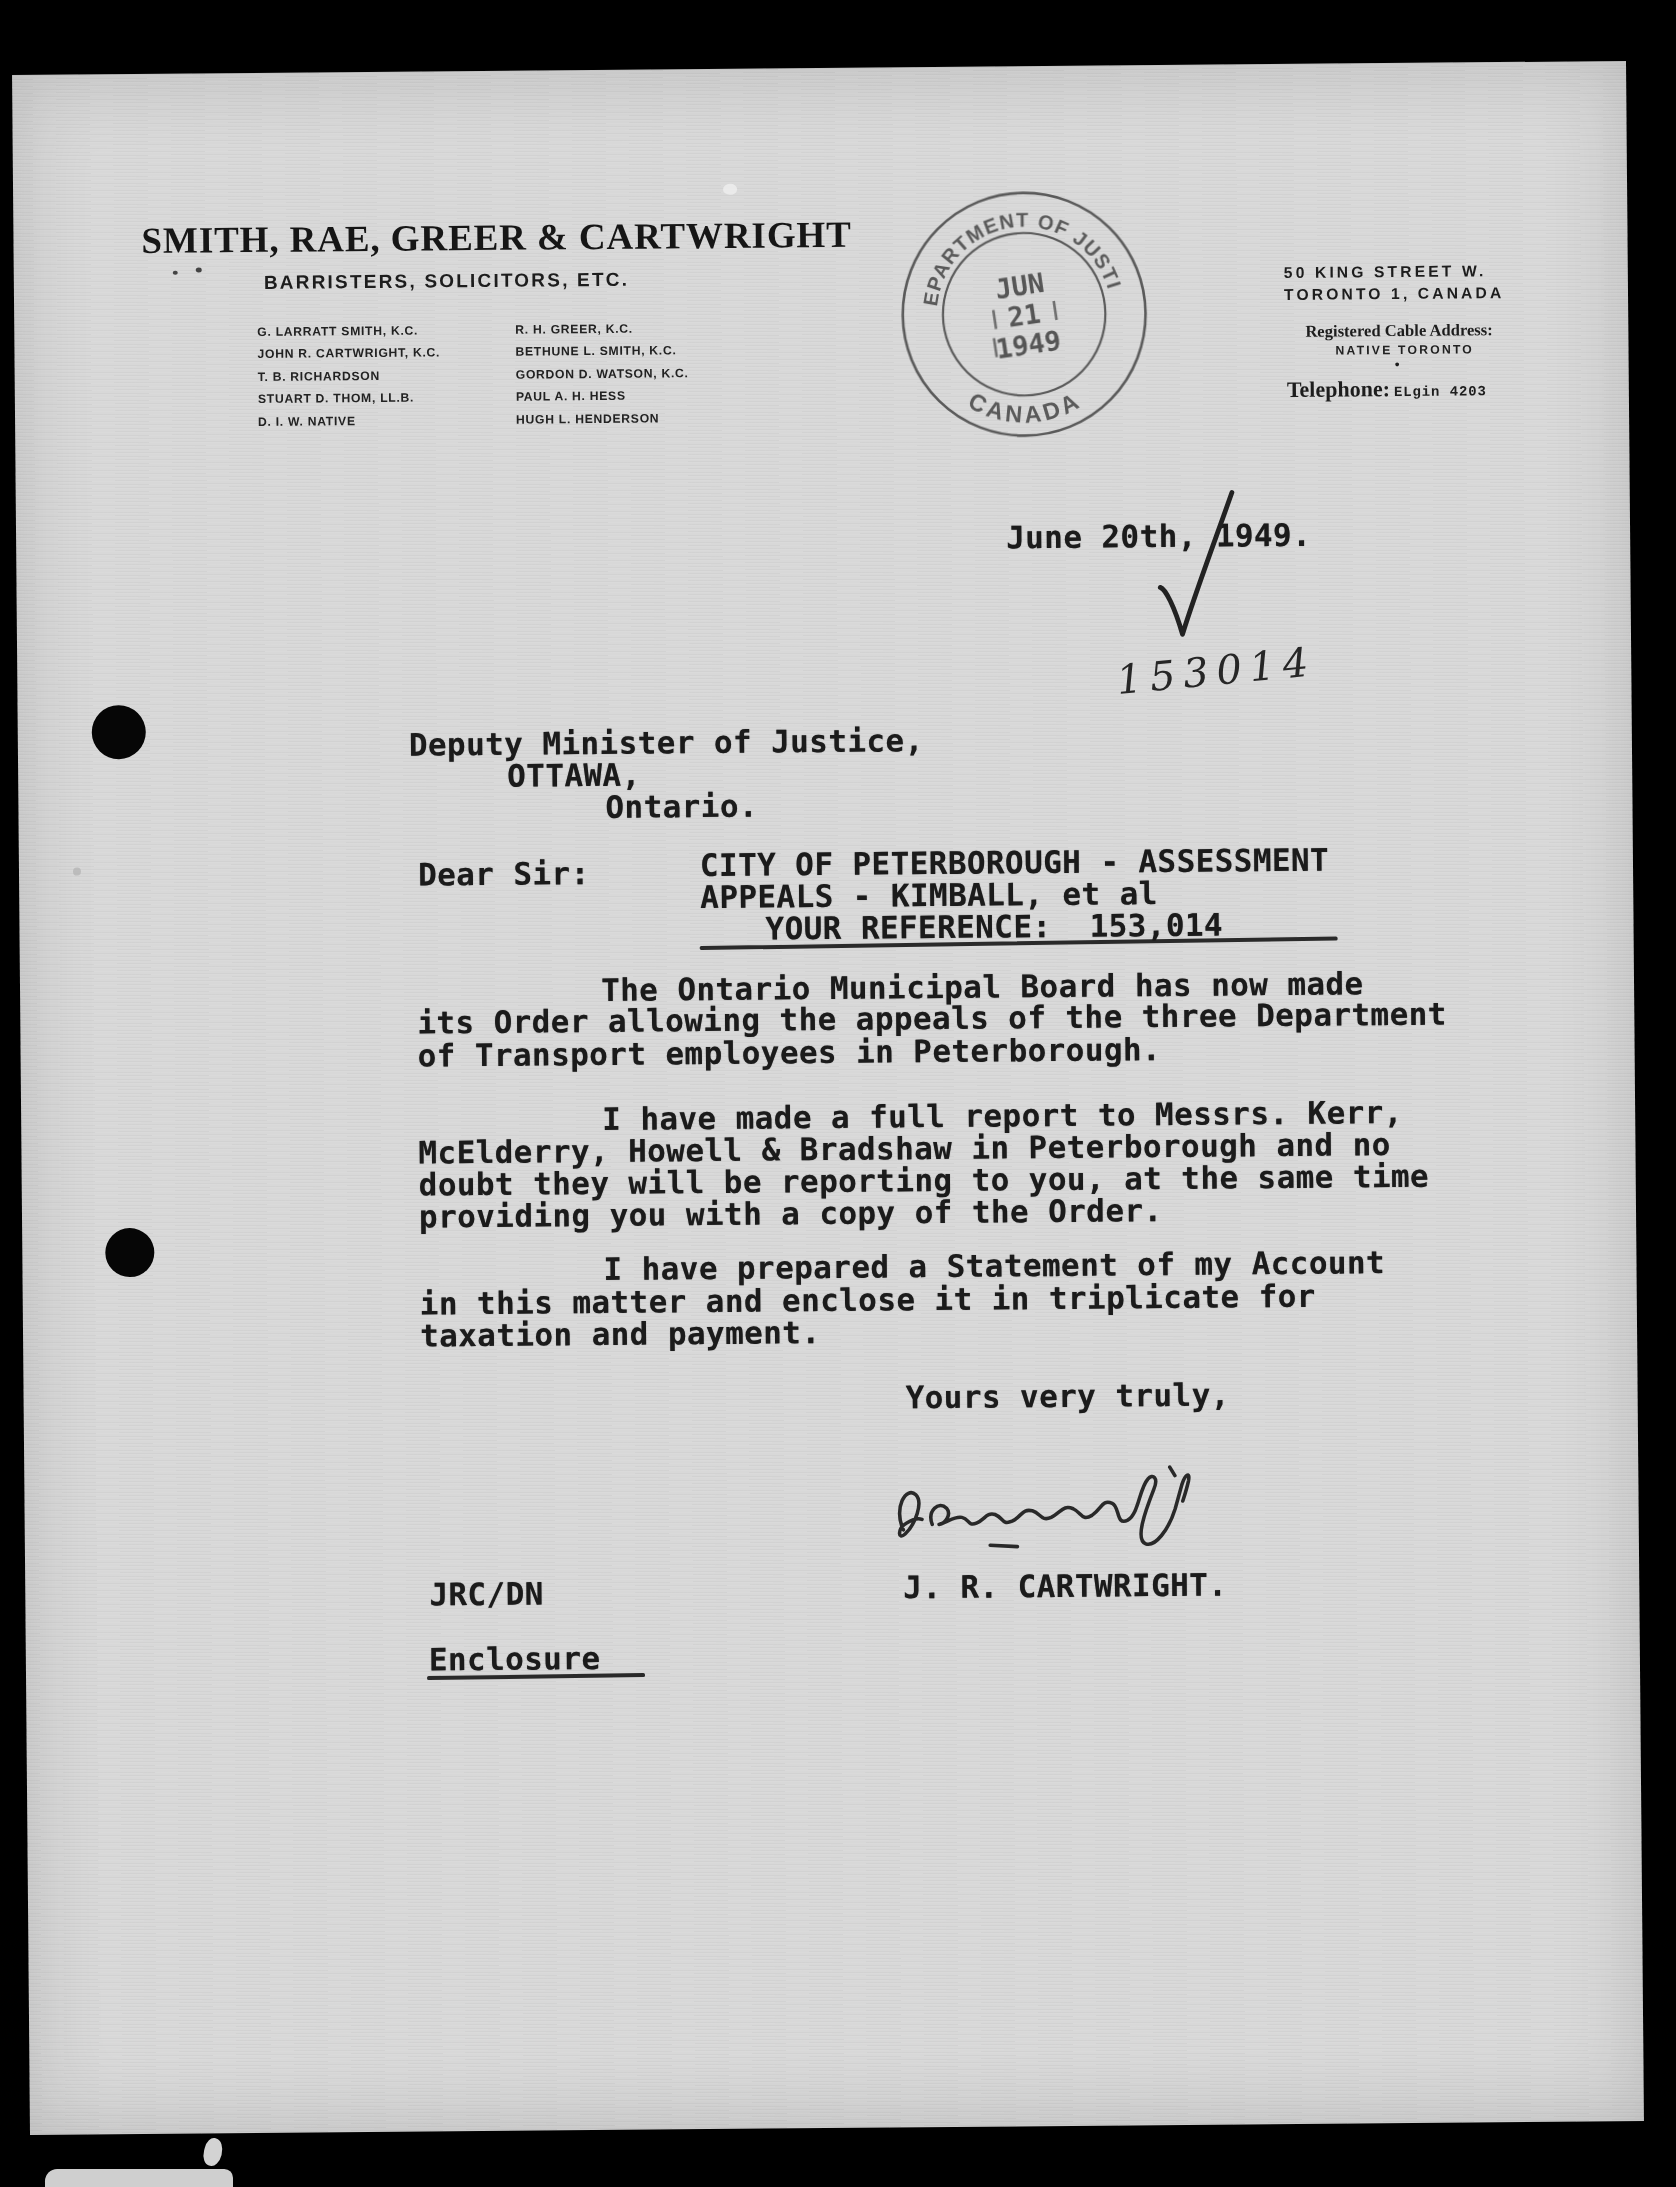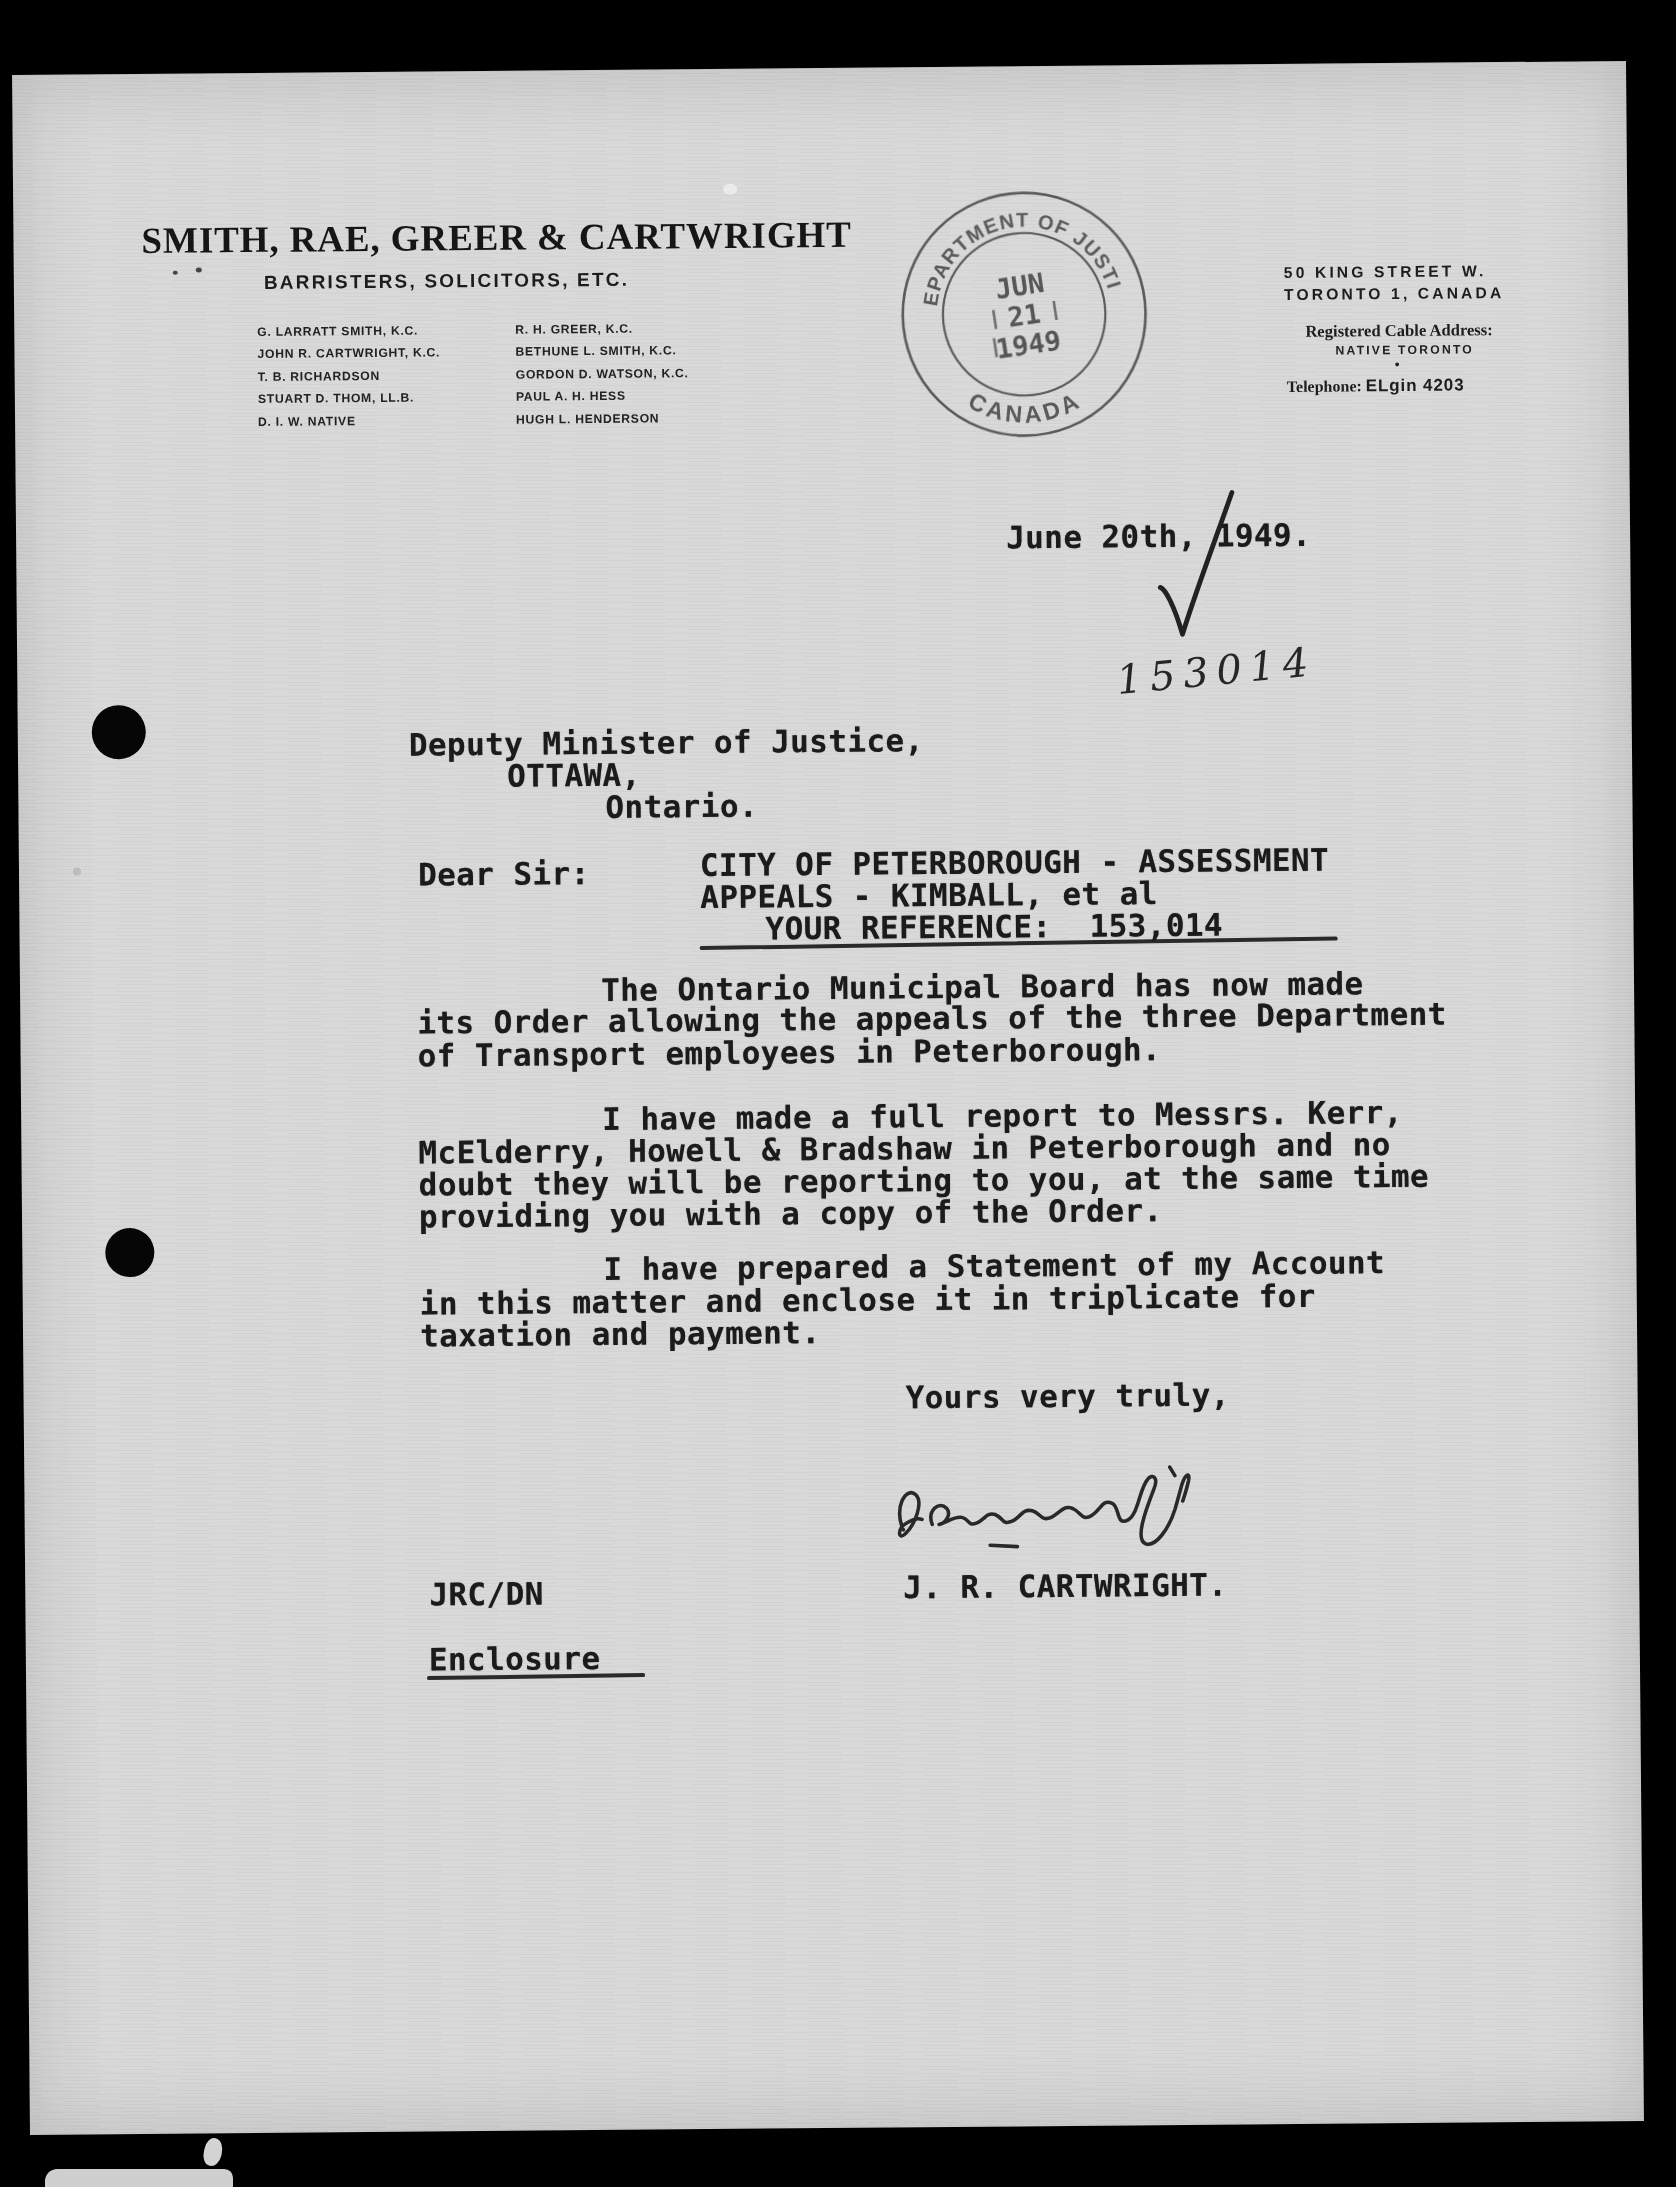--- a/index.html
+++ b/index.html
@@ -18,22 +18,22 @@
          text-shadow:0 0 0.9px rgba(25,25,25,.55);}
   
   .firm{font-family:"Liberation Serif",serif;font-weight:700;font-size:37px;
         letter-spacing:0.9px;color:#161616;white-space:pre;}
   .subtitle{font-weight:700;font-size:19px;letter-spacing:2.2px;color:#1d1d1d;white-space:pre;}
   .partner{font-weight:700;font-size:12.2px;letter-spacing:0.7px;color:#222;white-space:pre;}
   .addr{font-weight:700;font-size:15.7px;letter-spacing:3.1px;color:#1d1d1d;white-space:pre;}
   .cable-label{font-family:"Liberation Serif",serif;font-weight:700;font-size:16.6px;color:#1d1d1d;white-space:pre;}
   .cable-name{font-weight:700;font-size:12.2px;letter-spacing:2.2px;color:#222;white-space:pre;}
   .tel{white-space:pre;color:#1d1d1d;}
-  .tel .lbl{font-family:"Liberation Serif",serif;font-weight:700;font-size:16px;}
-  .tel .num{font-weight:700;font-size:17px;letter-spacing:0.9px;}
+  .tel .lbl{font-family:"Liberation Serif",serif;font-weight:700;font-size:22px;}
+  .tel .num{font-weight:700;font-size:14px;letter-spacing:0.9px;font-family:Liberation Mono, monospace;}
   .rule{position:absolute;background:#1b1b1b;border-radius:1.7px;opacity:.92;}
   .punch{position:absolute;background:#060606;border-radius:50%;}
   .speck{position:absolute;border-radius:50%;}
   .handwriting{font-family:"DejaVu Serif",serif;font-style:italic;font-weight:400;
          font-size:40px;letter-spacing:7.9px;color:#262626;white-space:pre;
          transform:rotate(-5deg);}
   .bottom-tab{position:absolute;left:45px;top:2169px;width:188px;height:18.3px;
          background:#cfcfcf;border-radius:12.2px 8.7px 0 0;}
   .bottom-blob{position:absolute;left:204px;top:2138px;width:17.5px;height:28px;
          background:#dedede;border-radius:45% 55% 50% 50%;transform:rotate(14deg);opacity:.95;}

